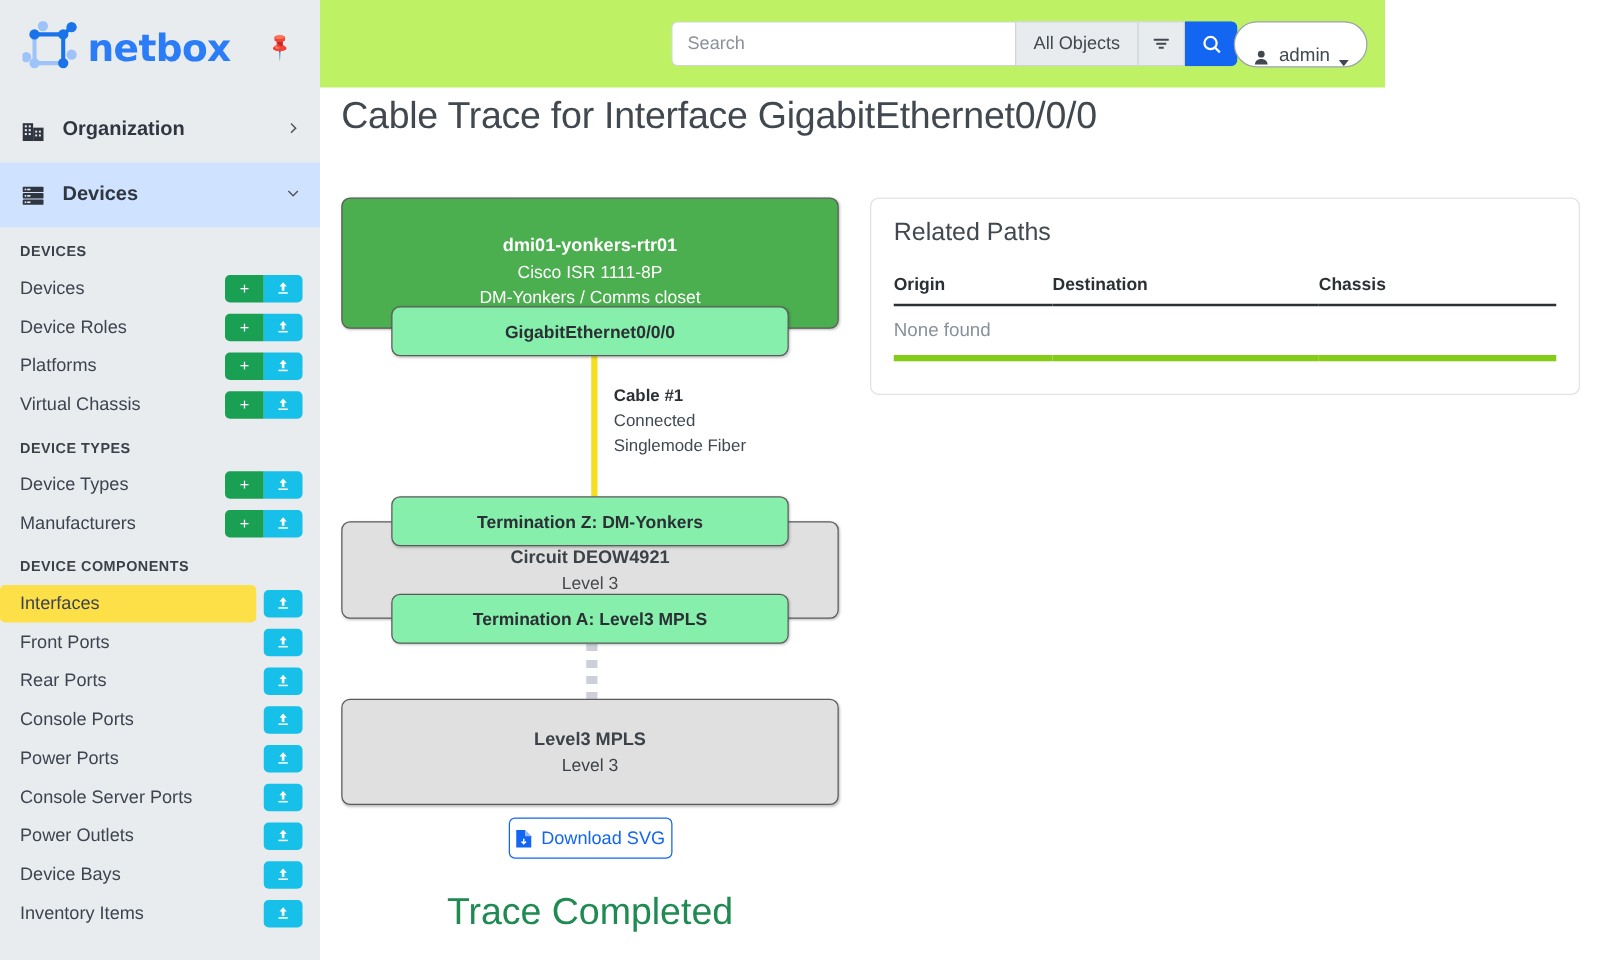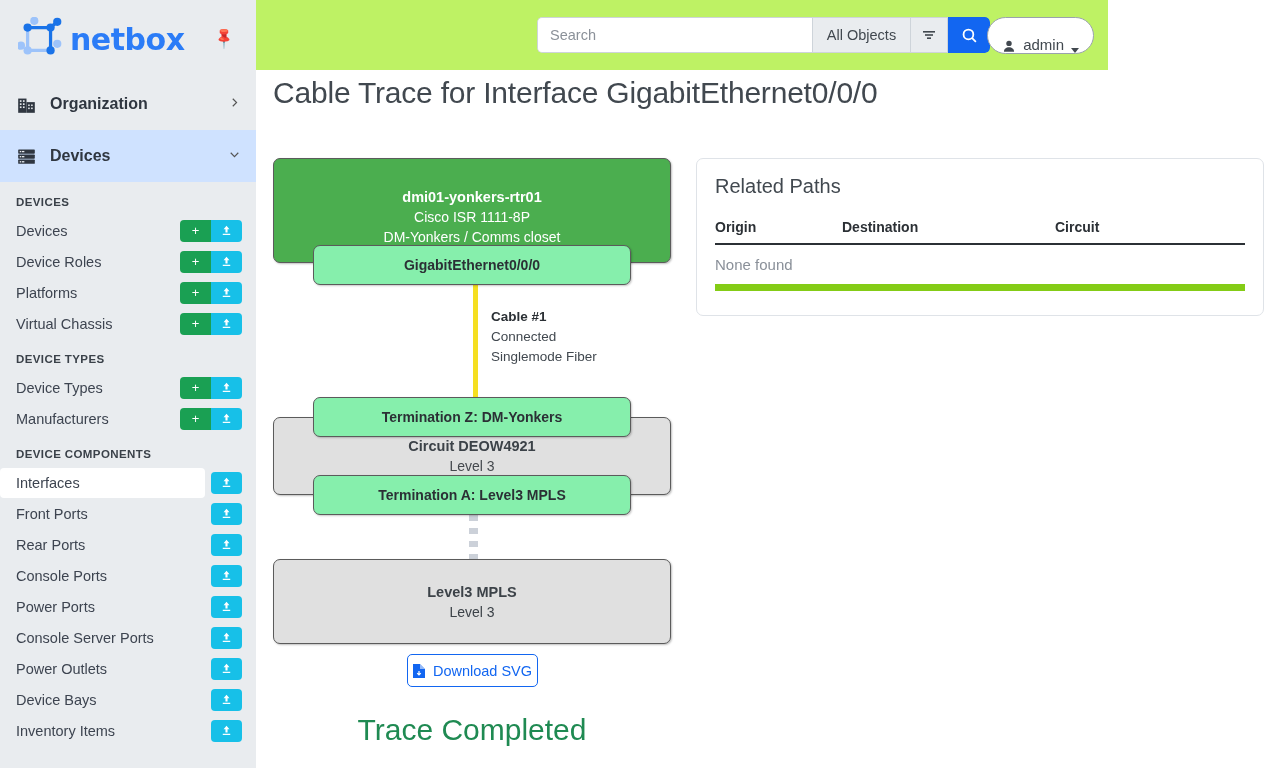--- a/index.html
+++ b/index.html
@@ -54,21 +54,21 @@
   .nav-row {
     display: flex; align-items: center;
     height: 31px; margin-bottom: 0;
     position: relative;
   }
   .nav-link {
     flex: 1; font-size: 14.5px; color: #3d4450;
     padding: 4px 8px 4px 16px; margin-right: 6px;
     border-radius: 4px; cursor: pointer; line-height: 22px;
   }
-  .nav-row.selected .nav-link { background: #ffffff; }
+  .nav-row.selected .nav-link { background: #fde047; }
   .btn-group { display: flex; margin-right: 14px; flex: 0 0 auto; }
   .sq-btn {
     width: 31px; height: 22px;
     display: flex; align-items: center; justify-content: center;
     color: #fff; font-size: 13px; cursor: pointer;
     border: none;
   }
   .sq-add { background: #1aa053; border-radius: 4px 0 0 4px; }
   .sq-imp { background: #17c0e8; border-radius: 0 4px 4px 0; }
   .sq-imp.only { border-radius: 4px; }
@@ -206,21 +206,21 @@
   .card-title { font-size: 20px; color: #41484f; font-weight: 400; margin-bottom: 21px; }
   table.paths { width: 100%; border-collapse: collapse; }
   table.paths th {
     text-align: left; font-size: 14px; font-weight: 700; color: #2b3035;
     padding: 0 0 8px 0; border-bottom: 2px solid #2b3035;
   }
   table.paths th.c1 { width: 127px; }
   table.paths th.c2 { width: 213px; }
   table.paths td {
     font-size: 15px; color: #8a9099; padding: 11px 0;
-    border-bottom: 7px solid #84cc16;
+    border-bottom: 5px solid #84cc16;
   }
 </style>
 </head>
 <body>
 
 <div id="sidebar">
 
   <div class="brand">
     <svg class="brand-logo" viewBox="0 0 48 46">
       <g stroke="#9dc3fa" stroke-width="3.4" fill="none">
@@ -546,21 +546,21 @@
     <div class="trace-done">Trace Completed</div>
   </div>
 
   <div id="paths-card">
     <div class="card-title">Related Paths</div>
     <table class="paths">
       <thead>
         <tr>
           <th class="c1">Origin</th>
           <th class="c2">Destination</th>
-          <th class="c3">Circuit</th>
+          <th class="c3">Chassis</th>
         </tr>
       </thead>
       <tbody>
         <tr>
           <td colspan="3">None found</td>
         </tr>
       </tbody>
     </table>
   </div>
 </div>

